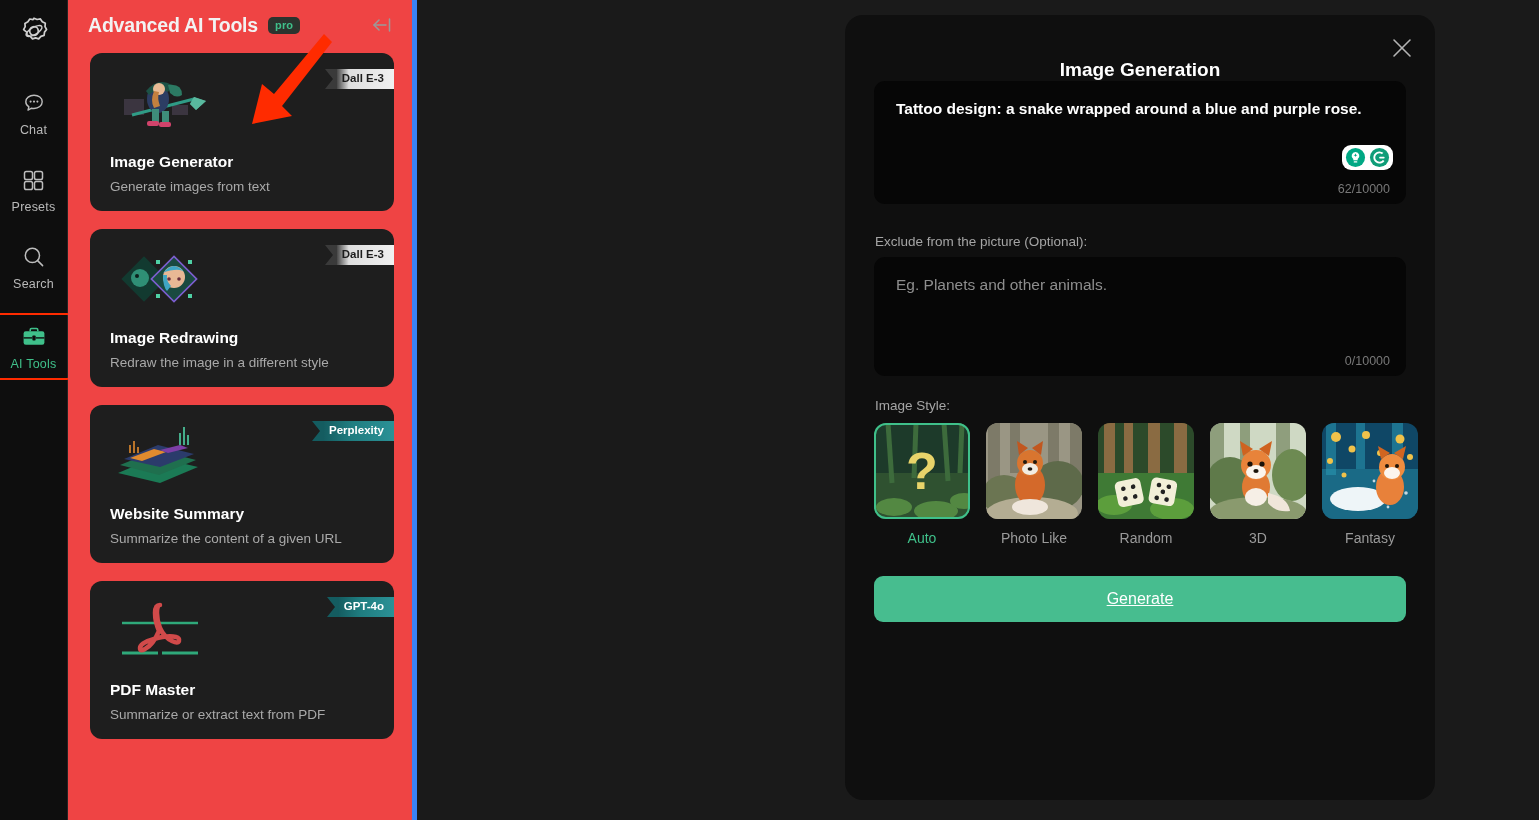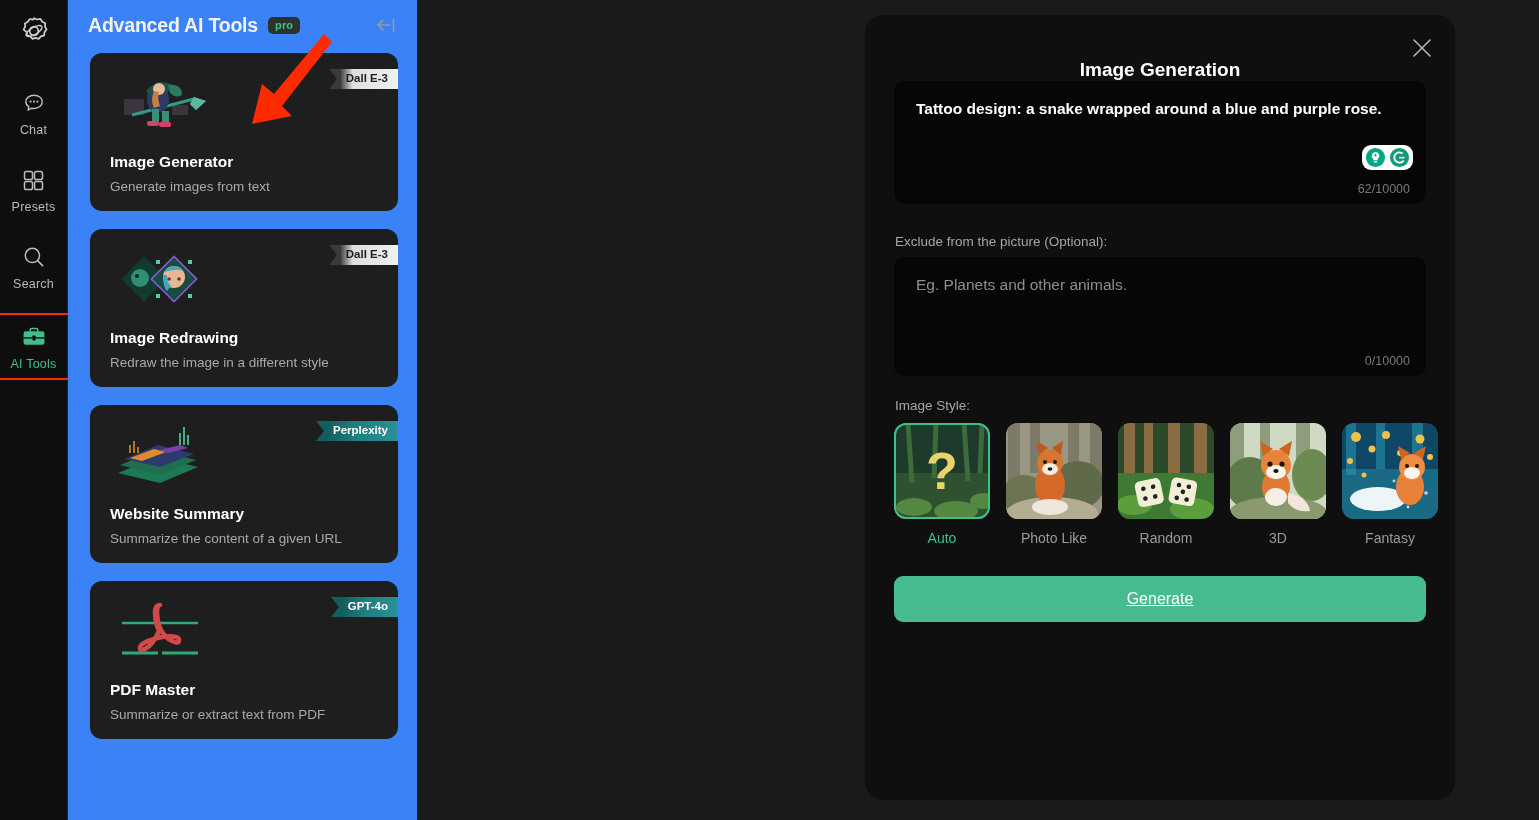--- a/index.html
+++ b/index.html
@@ -27,22 +27,22 @@
     border-radius: 8px; cursor: pointer;
   }
   .rail-item .ic { width: 26px; height: 26px; display:flex; align-items:center; justify-content:center; }
   .rail-item .lb { font-size: 12.5px; color: #b9b9b9; letter-spacing: .2px; }
   .rail-item.active { border: 2.5px solid #ff2b00; border-radius: 9px; width: 85px; padding: 9px 0 7px 0; }
   .rail-item.active .lb { color: #3fc08a; }
 
   
   .panel {
     width: 349px; flex: 0 0 349px; height: 820px;
-    background: #3b82f6;
-    border-right: 1px solid #3b82f6;
+    background: #ef4444;
+    border-right: 5px solid #3b82f6;
     padding: 0 0 0 0;
     position: relative;
   }
   .panel-head {
     display: flex; align-items: center; gap: 10px;
     padding: 13px 18px 10px 20px;
   }
   .panel-title { font-size: 19.5px; font-weight: bold; color: #f2f2f2; letter-spacing: -.2px; }
   .pro-badge {
     background: #2c332e; color: #3fc08a; font-size: 11px; font-weight: bold;
@@ -68,21 +68,21 @@
     position: absolute; left: -11px; top: 0; width: 12px; height: 20px;
   }
   .ribbon.light { background: linear-gradient(90deg,#3a3a3a 0%, #dedede 22%, #f0f0f0 100%); color: #1d1d1d; }
   .ribbon.teal  { background: linear-gradient(90deg,#145c60 0%, #1f7d80 40%, #2b9196 100%); color: #fff; }
 
   
   .main { flex: 1; position: relative; background: #1a1a1a; }
 
   
   .modal {
-    position: absolute; left: 448px; top: 15px; width: 590px; height: 785px;
+    position: absolute; left: 428px; top: 15px; width: 590px; height: 785px;
     background: #0f0f0f; border-radius: 18px;
     padding: 28px 29px 0 29px;
   }
   .modal-title { text-align: center; font-size: 19px; font-weight: bold; color: #fff; margin-top: 16px; }
   .modal-close { position: absolute; right: 20px; top: 20px; width: 26px; height: 26px; cursor: pointer;
                  display:flex; align-items:center; justify-content:center; }
 
   .field-label { font-size: 13.5px; color: #a5a5a5; margin: 25px 0 8px 1px; }
   .field-label.second { margin-top: 30px; }
 

